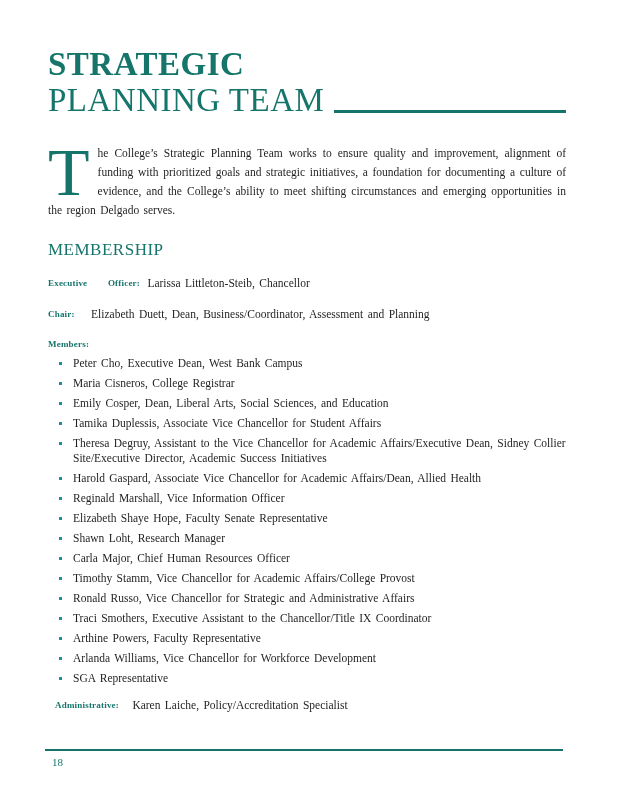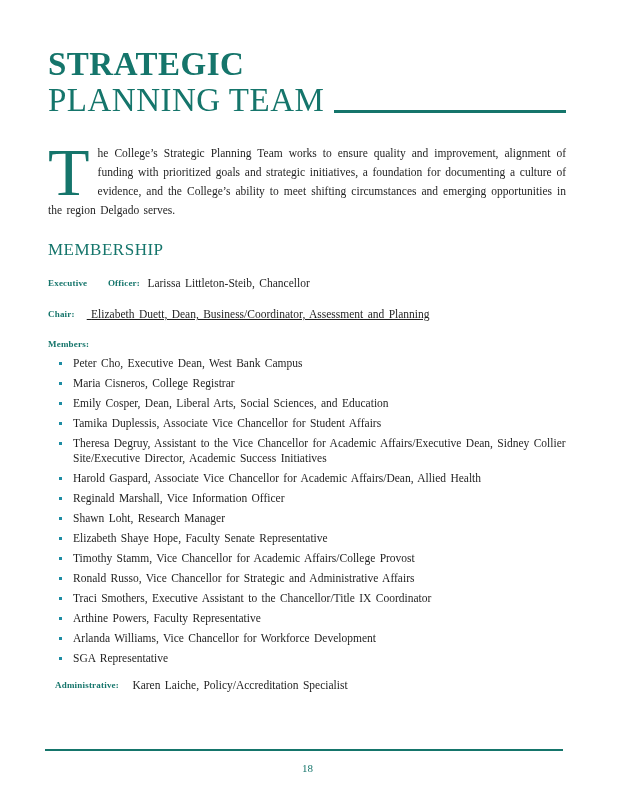--- a/index.html
+++ b/index.html
@@ -19,41 +19,41 @@
   .title-rule{flex:1;height:3px;background:#15756b;margin-left:10px;margin-bottom:5px;}
 
   
   .intro{margin-top:26px;font-size:11.5px;line-height:19px;text-align:justify;word-spacing:1.5px;}
   .dropcap{float:left;color:#15756b;font-size:68px;line-height:57px;padding-right:8px;font-weight:400;}
 
   
   .section-heading{margin-top:20px;color:#15756b;font-size:17px;letter-spacing:.5px;font-weight:400;}
   .role-row{font-size:11.5px;line-height:15px;word-spacing:1.5px;}
   .role-row.exec{margin-top:16px;}
-  .role-row.chair{margin-top:16px;text-decoration:underline;}
+  .role-row.chair{margin-top:16px;}
   .role-row.admin{margin-top:12px;padding-left:7px;}
   .role-label{color:#15756b;font-weight:700;font-size:9px;letter-spacing:.2px;word-spacing:0;vertical-align:1px;}
   .label-exec{display:inline-block;width:92px;text-align:justify;text-align-last:justify;margin-right:3px;}
   .label-chair{display:inline-block;margin-right:12px;}
   .label-admin{display:inline-block;width:58px;margin-right:15px;}
   .members-label{margin-top:17px;color:#15756b;font-weight:700;font-size:9px;letter-spacing:.2px;}
 
   .member-list{list-style:none;margin:7px 0 0 0;padding:0;}
   .member-list li{
     position:relative;padding-left:25px;margin-bottom:5px;
     font-size:11.5px;line-height:15px;word-spacing:1.5px;max-width:495px;
   }
   .member-list li::before{
     content:"";position:absolute;left:11px;top:6px;width:3px;height:3px;background:#1d8ca3;
   }
 
   
   .footer{position:absolute;left:45px;top:749px;width:518px;}
   .footer-rule{height:2px;background:#15756b;}
-  .page-number{color:#15756b;font-size:11px;margin-top:11px;padding-left:7px;text-align:center;}
+  .page-number{color:#15756b;font-size:11px;margin-top:5px;padding-left:7px;}
 </style>
 </head>
 <body>
 
 <div class="page">
   <div class="content">
 
     <div class="title-block">
       <div class="title-line1">STRATEGIC</div>
       <div class="title-line2-wrap">
@@ -79,22 +79,23 @@
     <div class="members-label">Members:</div>
 
     <ul class="member-list">
       <li>Peter Cho, Executive Dean, West Bank Campus</li>
       <li>Maria Cisneros, College Registrar</li>
       <li>Emily Cosper, Dean, Liberal Arts, Social Sciences, and Education</li>
       <li>Tamika Duplessis, Associate Vice Chancellor for Student Affairs</li>
       <li>Theresa Degruy, Assistant to the Vice Chancellor for Academic Affairs/Executive Dean, Sidney Collier Site/Executive Director, Academic Success Initiatives</li>
       <li>Harold Gaspard, Associate Vice Chancellor for Academic Affairs/Dean, Allied Health</li>
       <li>Reginald Marshall, Vice Information Officer</li>
+      <li>Elizabeth Shaye Hope, Faculty Senate Representative</li>
       <li>Shawn Loht, Research Manager</li>
-      <li>Elizabeth Shaye Hope, Faculty Senate Representative</li>
+      <li>Carla Major, Chief Human Resources Officer</li>
       <li>Timothy Stamm, Vice Chancellor for Academic Affairs/College Provost</li>
       <li>Ronald Russo, Vice Chancellor for Strategic and Administrative Affairs</li>
       <li>Traci Smothers, Executive Assistant to the Chancellor/Title IX Coordinator</li>
       <li>Arthine Powers, Faculty Representative</li>
       <li>Arlanda Williams, Vice Chancellor for Workforce Development</li>
       <li>SGA Representative</li>
     </ul>
 
     <div class="role-row admin">
       <span class="role-label label-admin">Administrative:</span>

